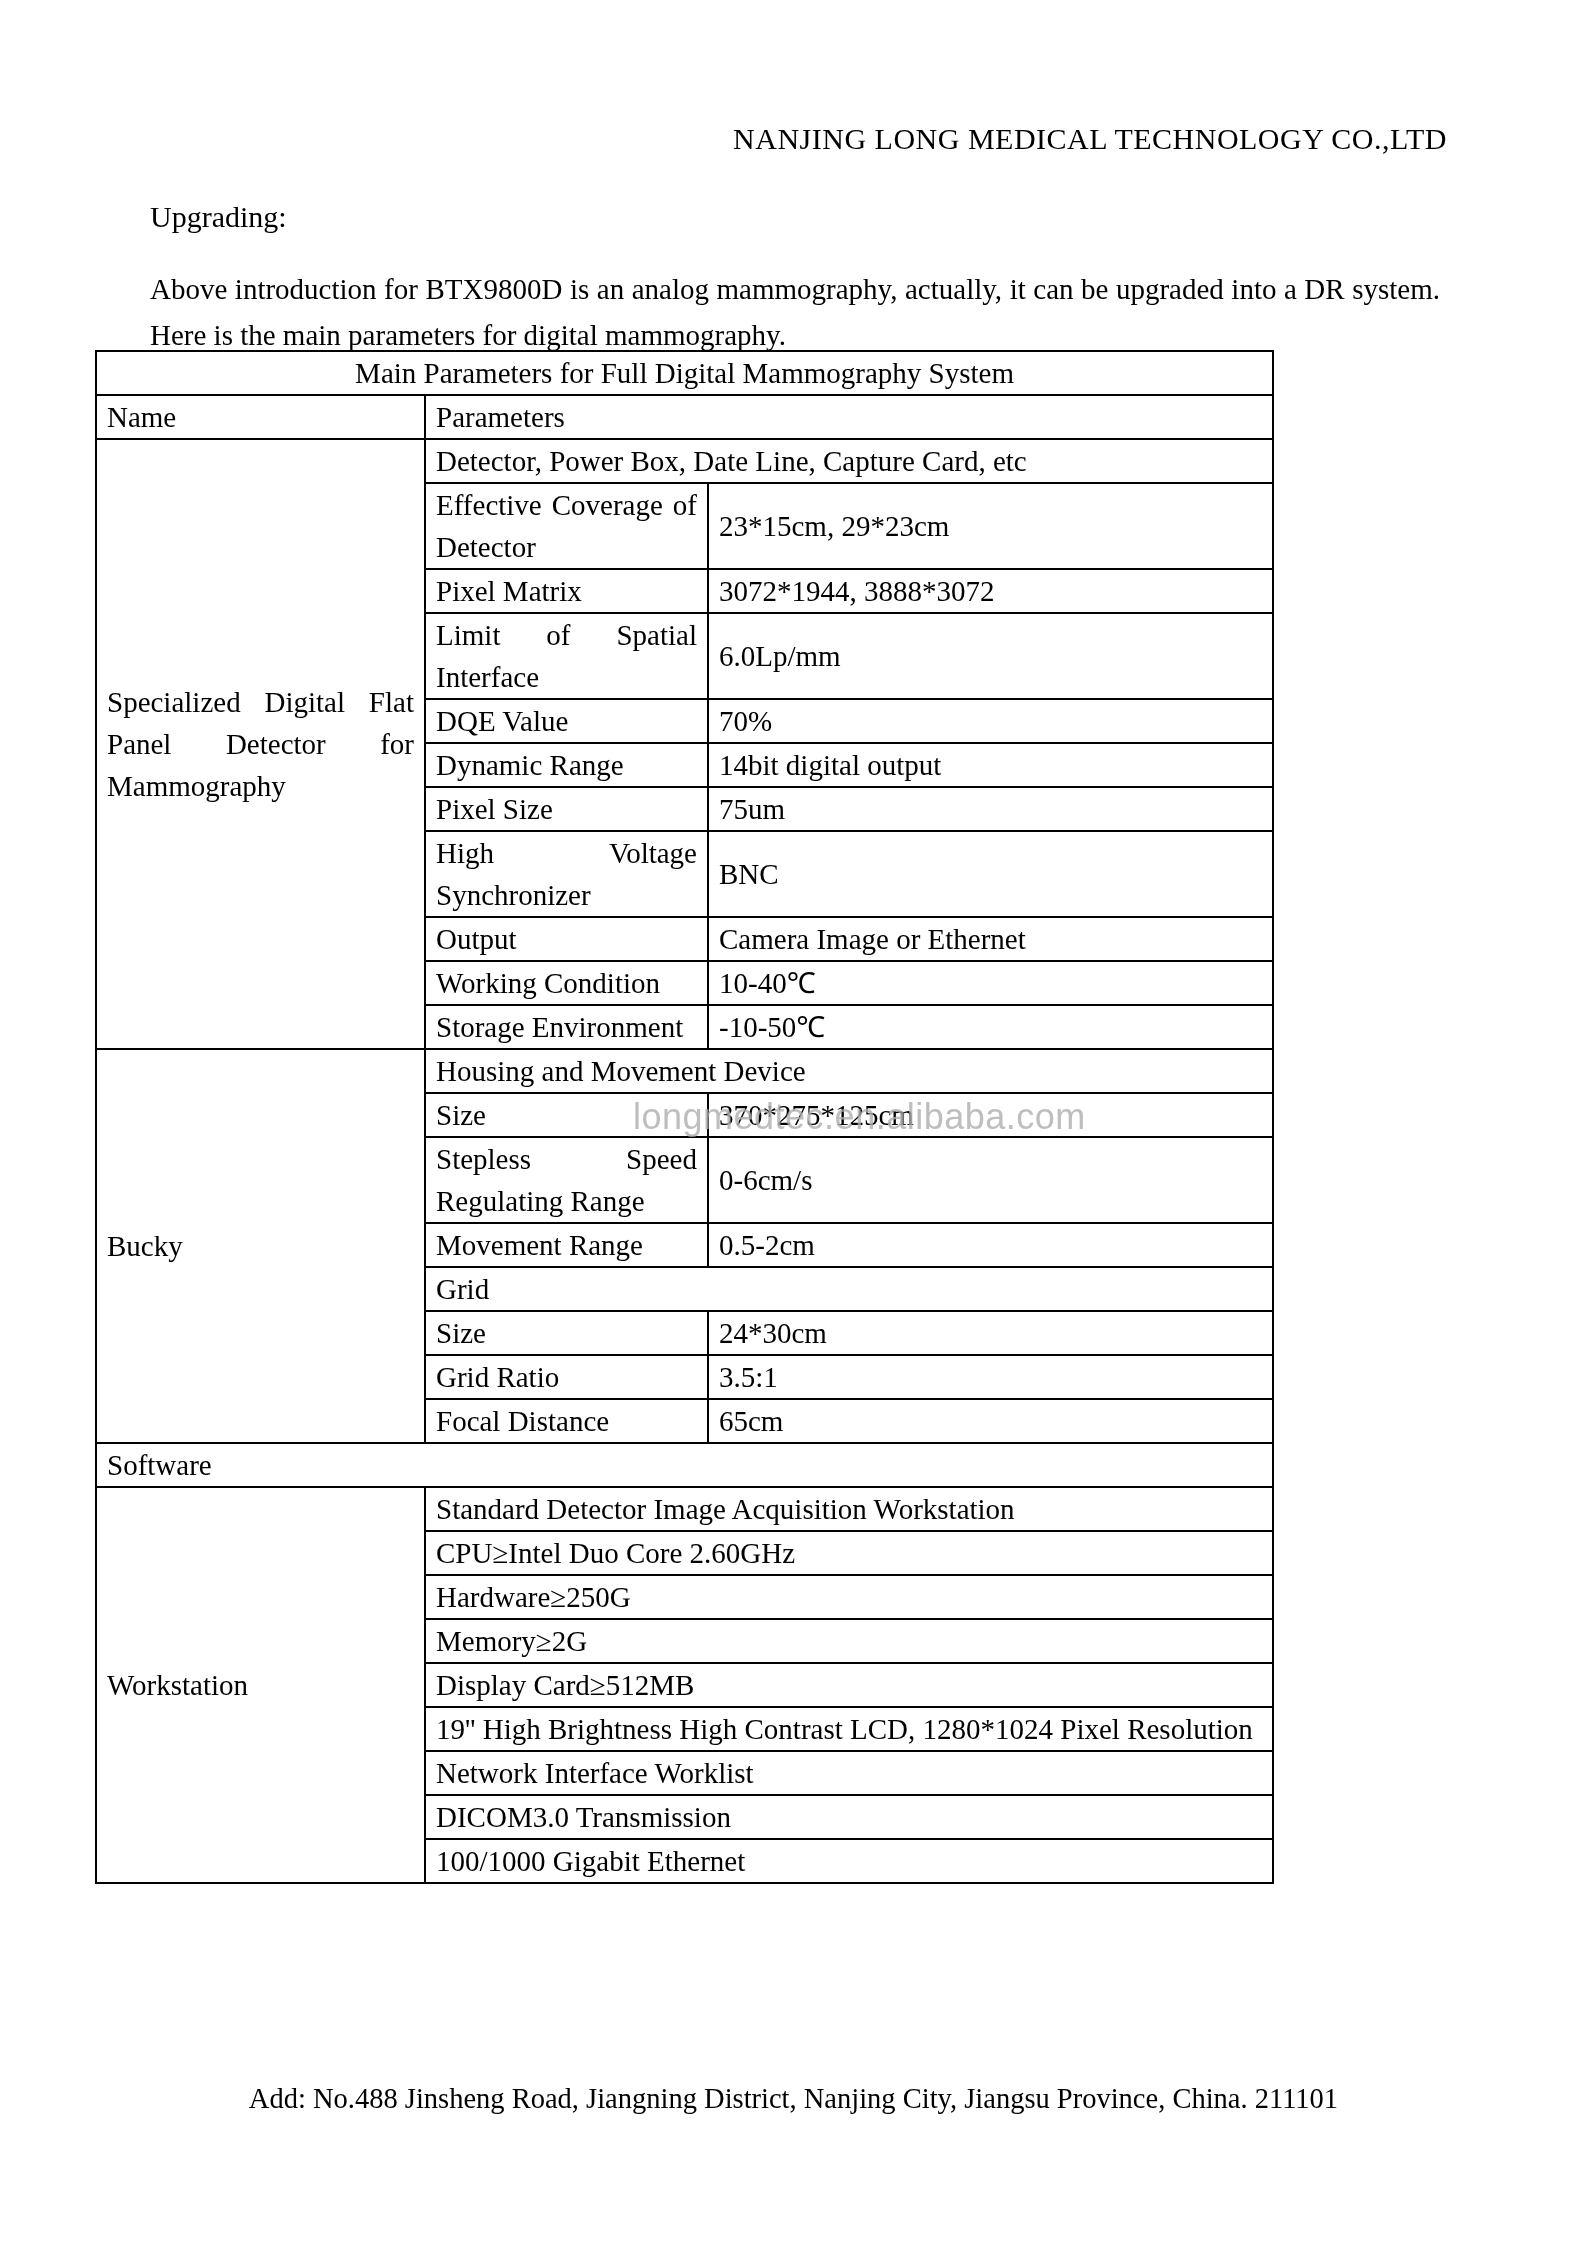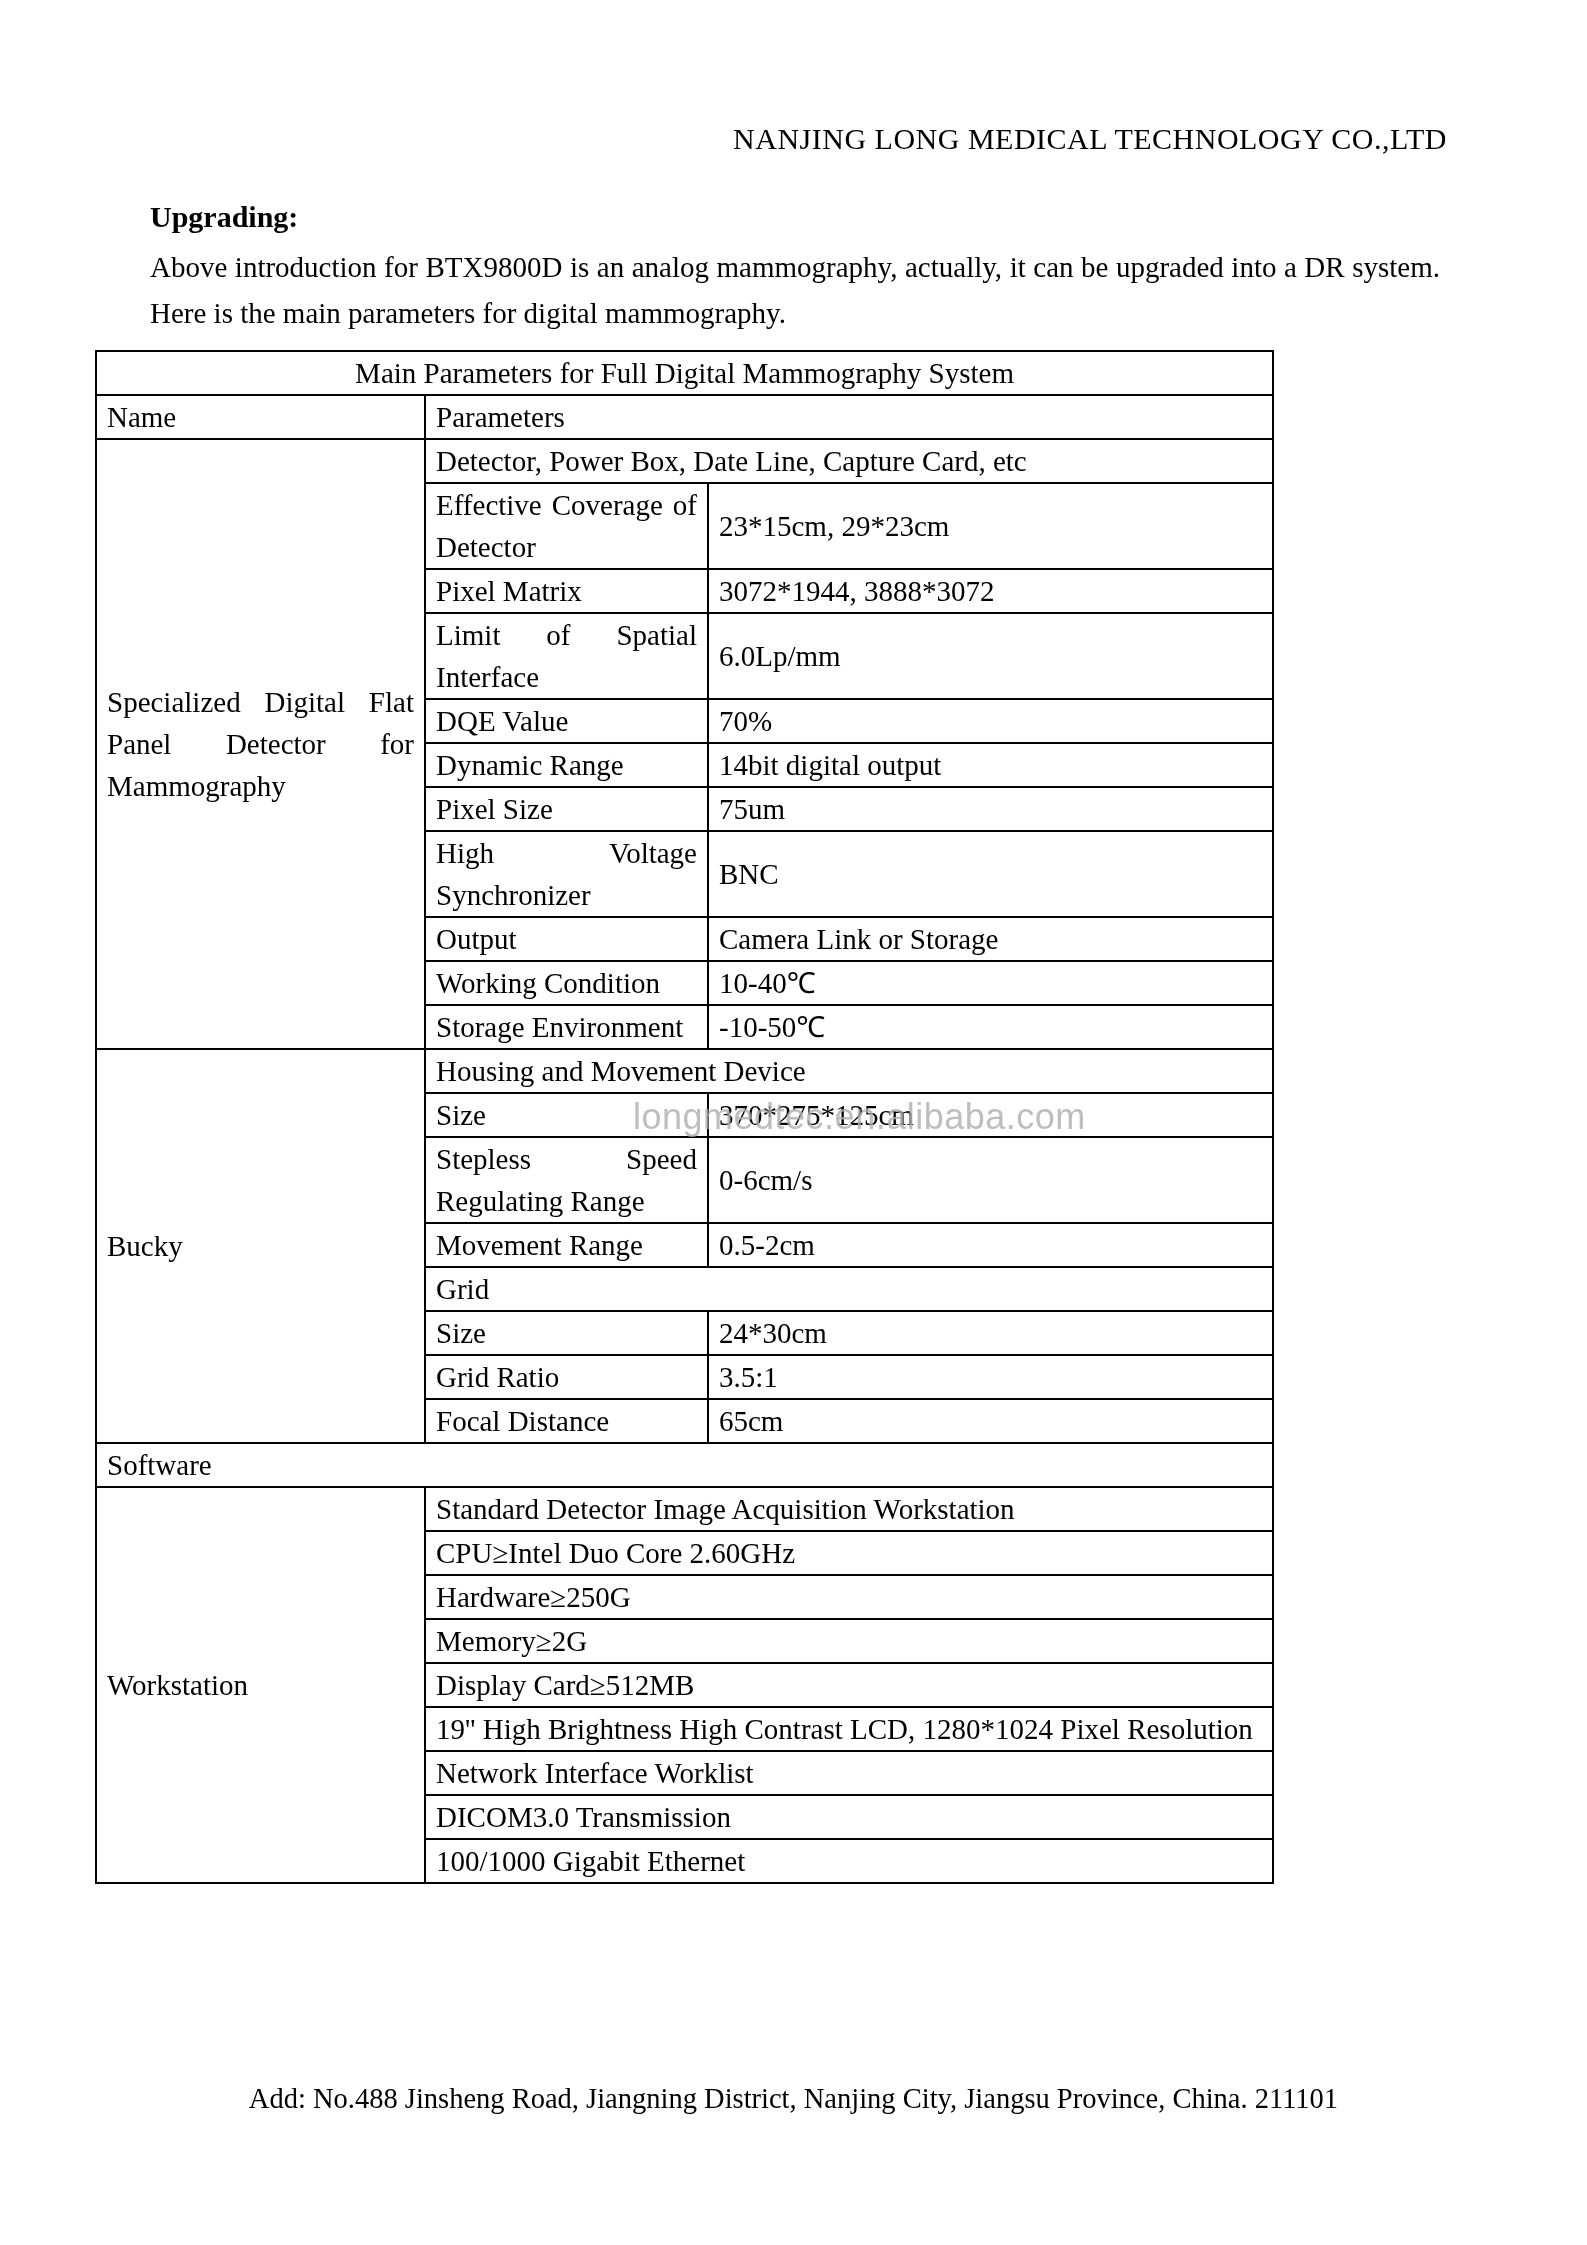--- a/index.html
+++ b/index.html
@@ -19,23 +19,23 @@
     font-size: 30px;
     letter-spacing: 0.5px;
   }
   .intro {
     position: absolute;
     left: 150px;
     top: 200px;
     width: 1290px;
   }
   .intro-heading {
-    font-weight: bold;
+    font-weight: normal;
     font-size: 30px;
-    margin-bottom: 10px;
+    margin-bottom: 32px;
   }
   .intro-line {
     font-size: 29px;
     line-height: 46px;
   }
   .justify-full {
     text-align: justify;
     text-align-last: justify;
   }
   .param-table {
@@ -137,21 +137,21 @@
         <tr>
           <td>Pixel Size</td>
           <td>75um</td>
         </tr>
         <tr class="h2">
           <td class="justify">High Voltage Synchronizer</td>
           <td>BNC</td>
         </tr>
         <tr>
           <td>Output</td>
-          <td>Camera Link or Storage</td>
+          <td>Camera Image or Ethernet</td>
         </tr>
         <tr>
           <td>Working Condition</td>
           <td>10-40℃</td>
         </tr>
         <tr>
           <td>Storage Environment</td>
           <td>-10-50℃</td>
         </tr>
         <tr>

